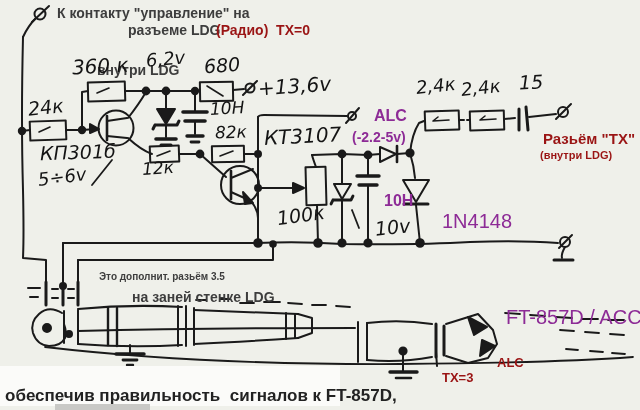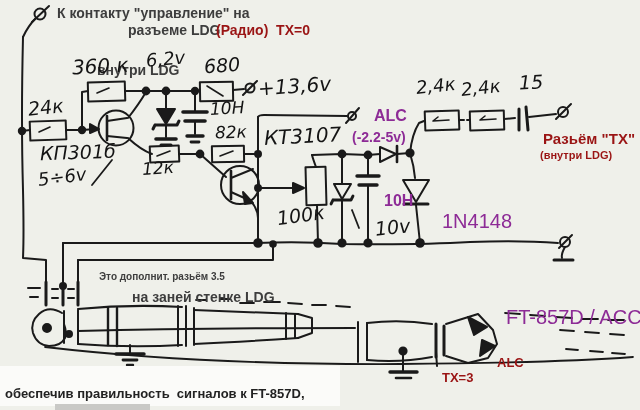--- a/index.html
+++ b/index.html
@@ -264,21 +264,21 @@
   <div class="graybar" style="left:55px;top:404px;width:95px;height:6px;"></div>
 
   <div class="lbl printed" style="left:57px;top:6px;font-size:14px;">К контакту "управление" на</div>
   <div class="lbl printed" style="left:128px;top:23px;font-size:14px;">разъеме LDG</div>
   <div class="lbl red" style="left:216px;top:23px;font-size:14px;">(Радио)  TX=0</div>
   <div class="lbl printed" style="left:97px;top:38px;font-size:14px;margin-top:25px;">внутри LDG</div>
 
   <div class="lbl printed" style="left:99px;top:272px;font-size:10px;">Это дополнит. разьём 3.5</div>
   <div class="lbl printed" style="left:99px;top:290px;font-size:14px;margin-left:33px;">на заней стенке LDG</div>
 
-  <div class="lbl" style="left:5px;top:387px;font-size:13px;font-weight:bold;color:#222;">обеспечив правильность  сигналов к FT-857D,</div>
+  <div class="lbl" style="left:5px;top:387px;font-size:17px;font-weight:bold;color:#222;">обеспечив правильность  сигналов к FT-857D,</div>
 
   <div class="lbl hand" style="left:28px;top:98px;font-size:19px;transform:rotate(-6deg);">24к</div>
   <div class="lbl hand" style="left:72px;top:56px;font-size:20px;transform:rotate(-3deg);">360 к</div>
   <div class="lbl hand" style="left:146px;top:50px;font-size:18px;transform:rotate(-5deg);">6,2v</div>
   <div class="lbl hand" style="left:204px;top:56px;font-size:19px;transform:rotate(-4deg);">680</div>
   <div class="lbl hand" style="left:210px;top:100px;font-size:17px;transform:rotate(-3deg);">10Н</div>
   <div class="lbl hand" style="left:215px;top:124px;font-size:17px;transform:rotate(-2deg);">82к</div>
   <div class="lbl hand" style="left:142px;top:160px;font-size:17px;transform:rotate(-4deg);">12к</div>
   <div class="lbl hand" style="left:40px;top:143px;font-size:19px;transform:rotate(-2deg);">КП301б</div>
   <div class="lbl hand" style="left:38px;top:168px;font-size:18px;transform:rotate(-7deg);">5÷6v</div>

